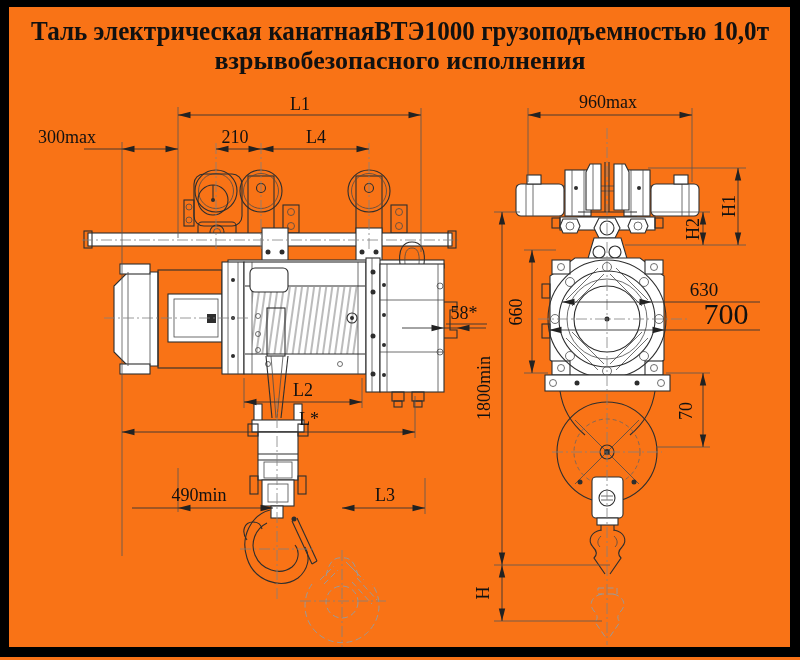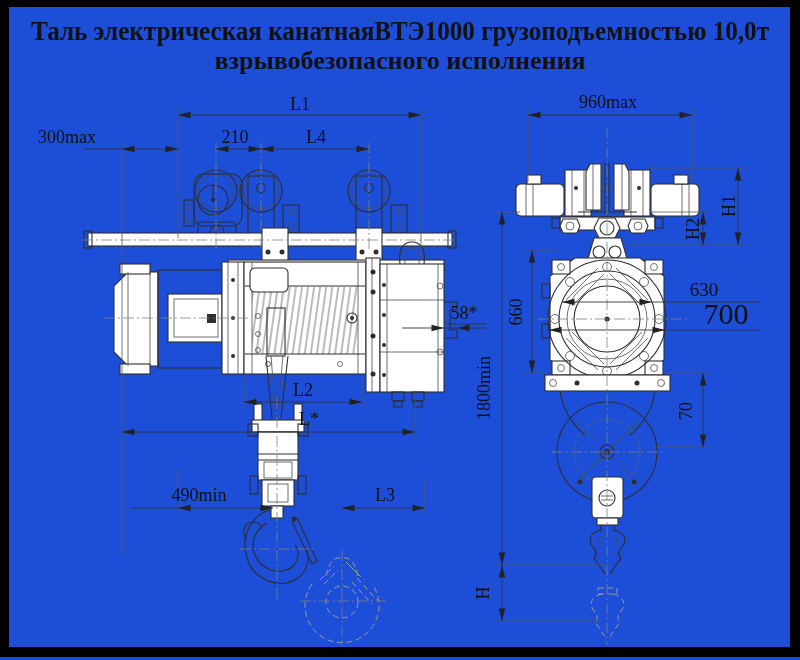--- a/index.html
+++ b/index.html
@@ -1,16 +1,16 @@
 <!DOCTYPE html>
 <html><head>
 <meta charset="utf-8">
 <style>
   html,body{margin:0;padding:0;background:#e8e8e8;}
-  #page{position:relative;width:800px;height:660px;background:#1d4ed8;overflow:hidden;}
+  #page{position:relative;width:800px;height:660px;background:#f97316;overflow:hidden;}
   svg{display:block;}
   text{font-family:"Liberation Serif",serif;fill:#111;}
   .ttl{font-size:27px;font-weight:bold;}
   .ttl2{font-size:26px;font-weight:bold;}
   .lbl{font-size:18px;}
   .mid{font-size:19px;}
   .big{font-size:30px;}
   .s{stroke:#2e2e2e;stroke-width:1.1;fill:none;}
   .sf{stroke:#2e2e2e;stroke-width:1.1;fill:#ffffff;}
   .thin{stroke:#4a4a4a;stroke-width:0.8;fill:none;}

